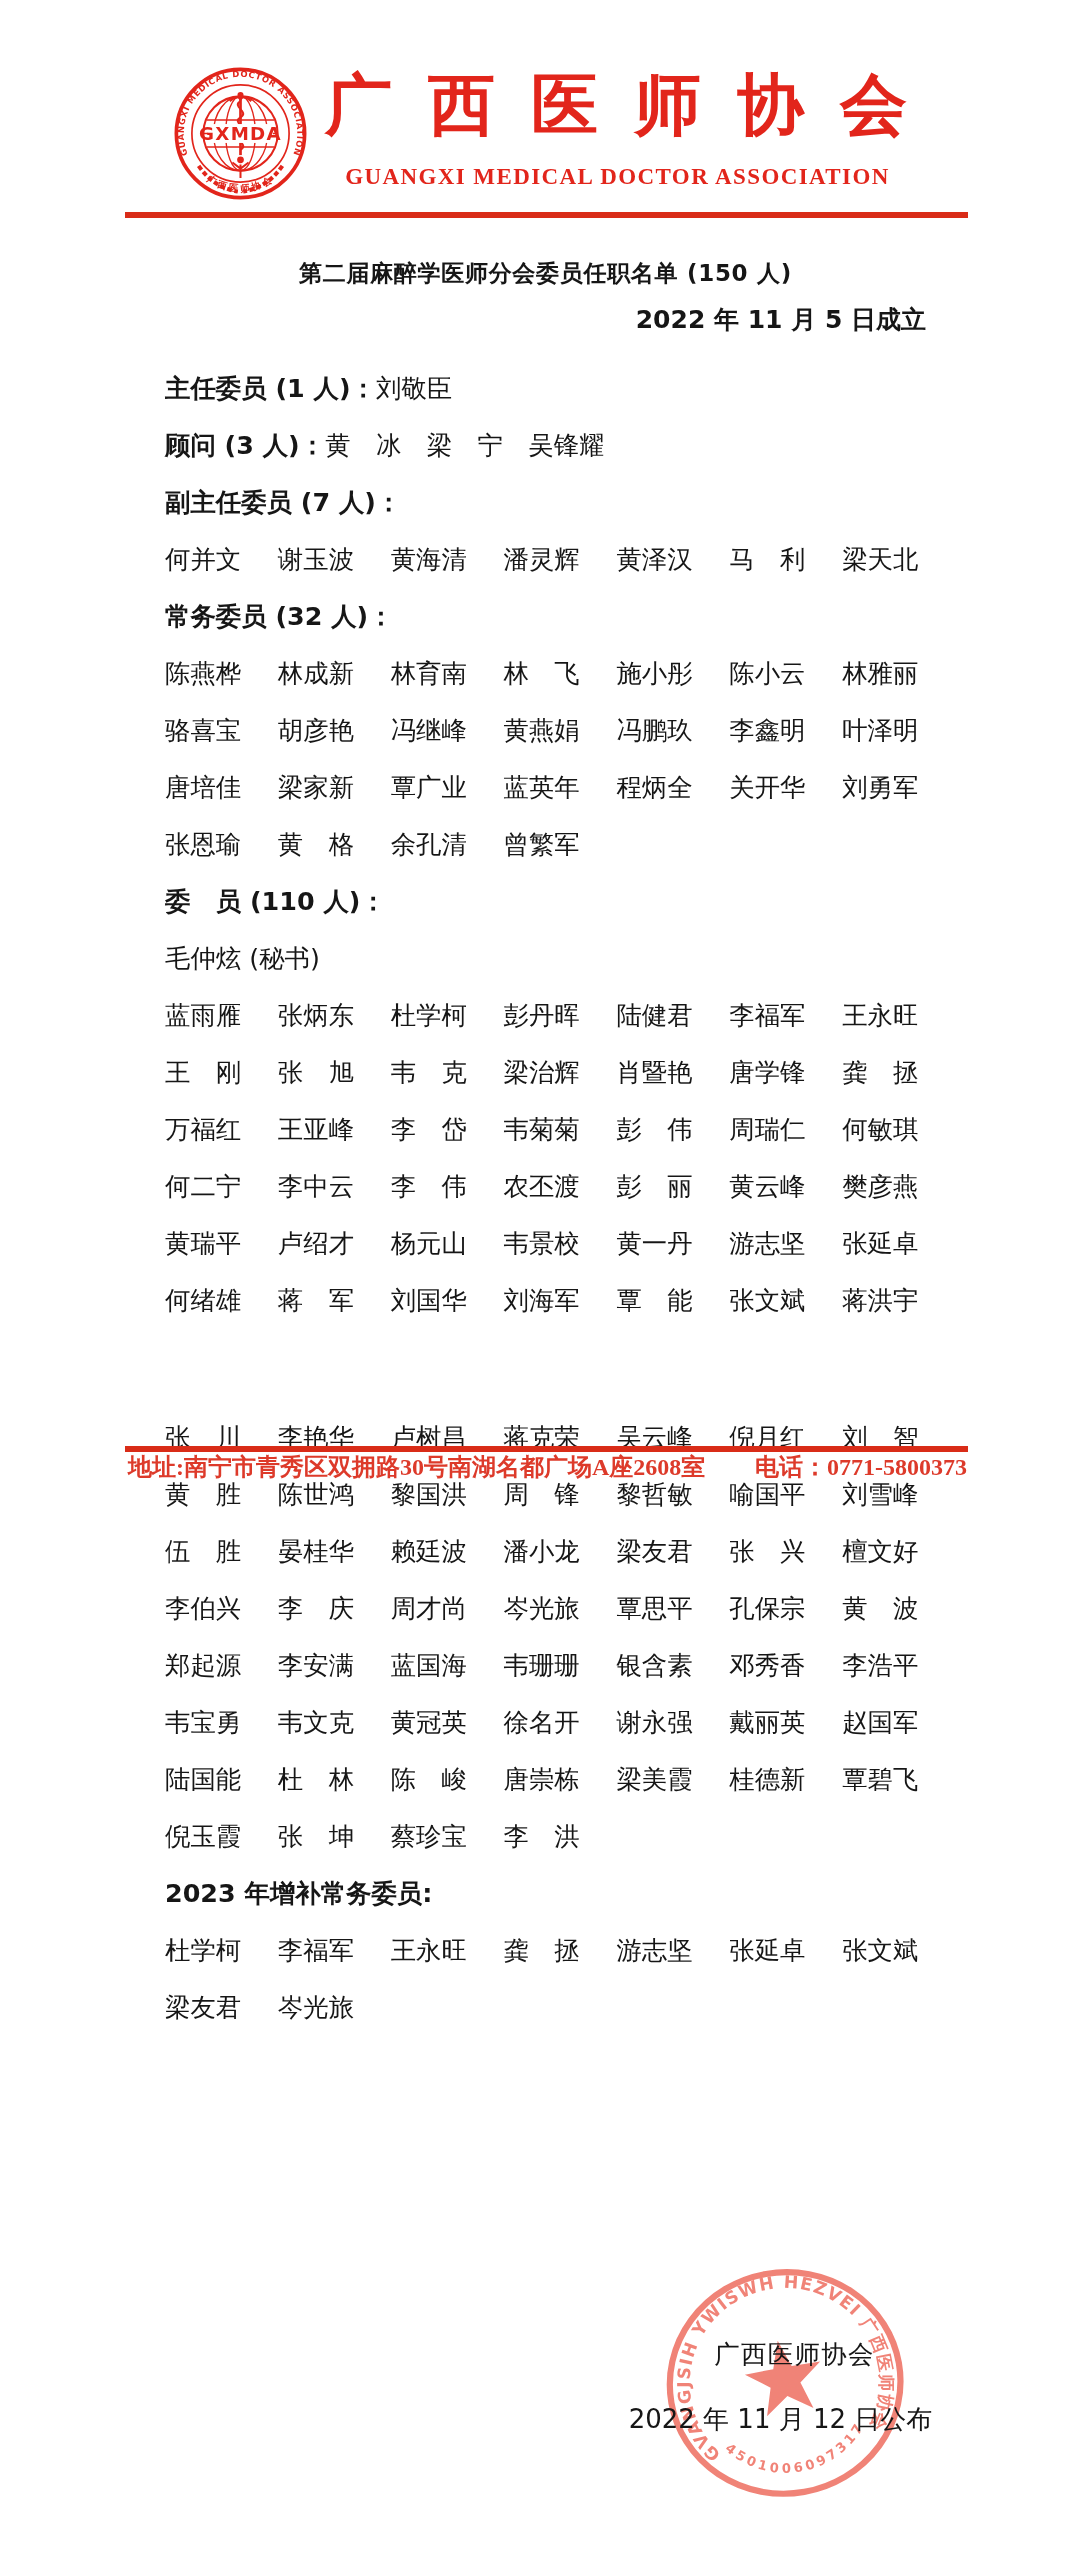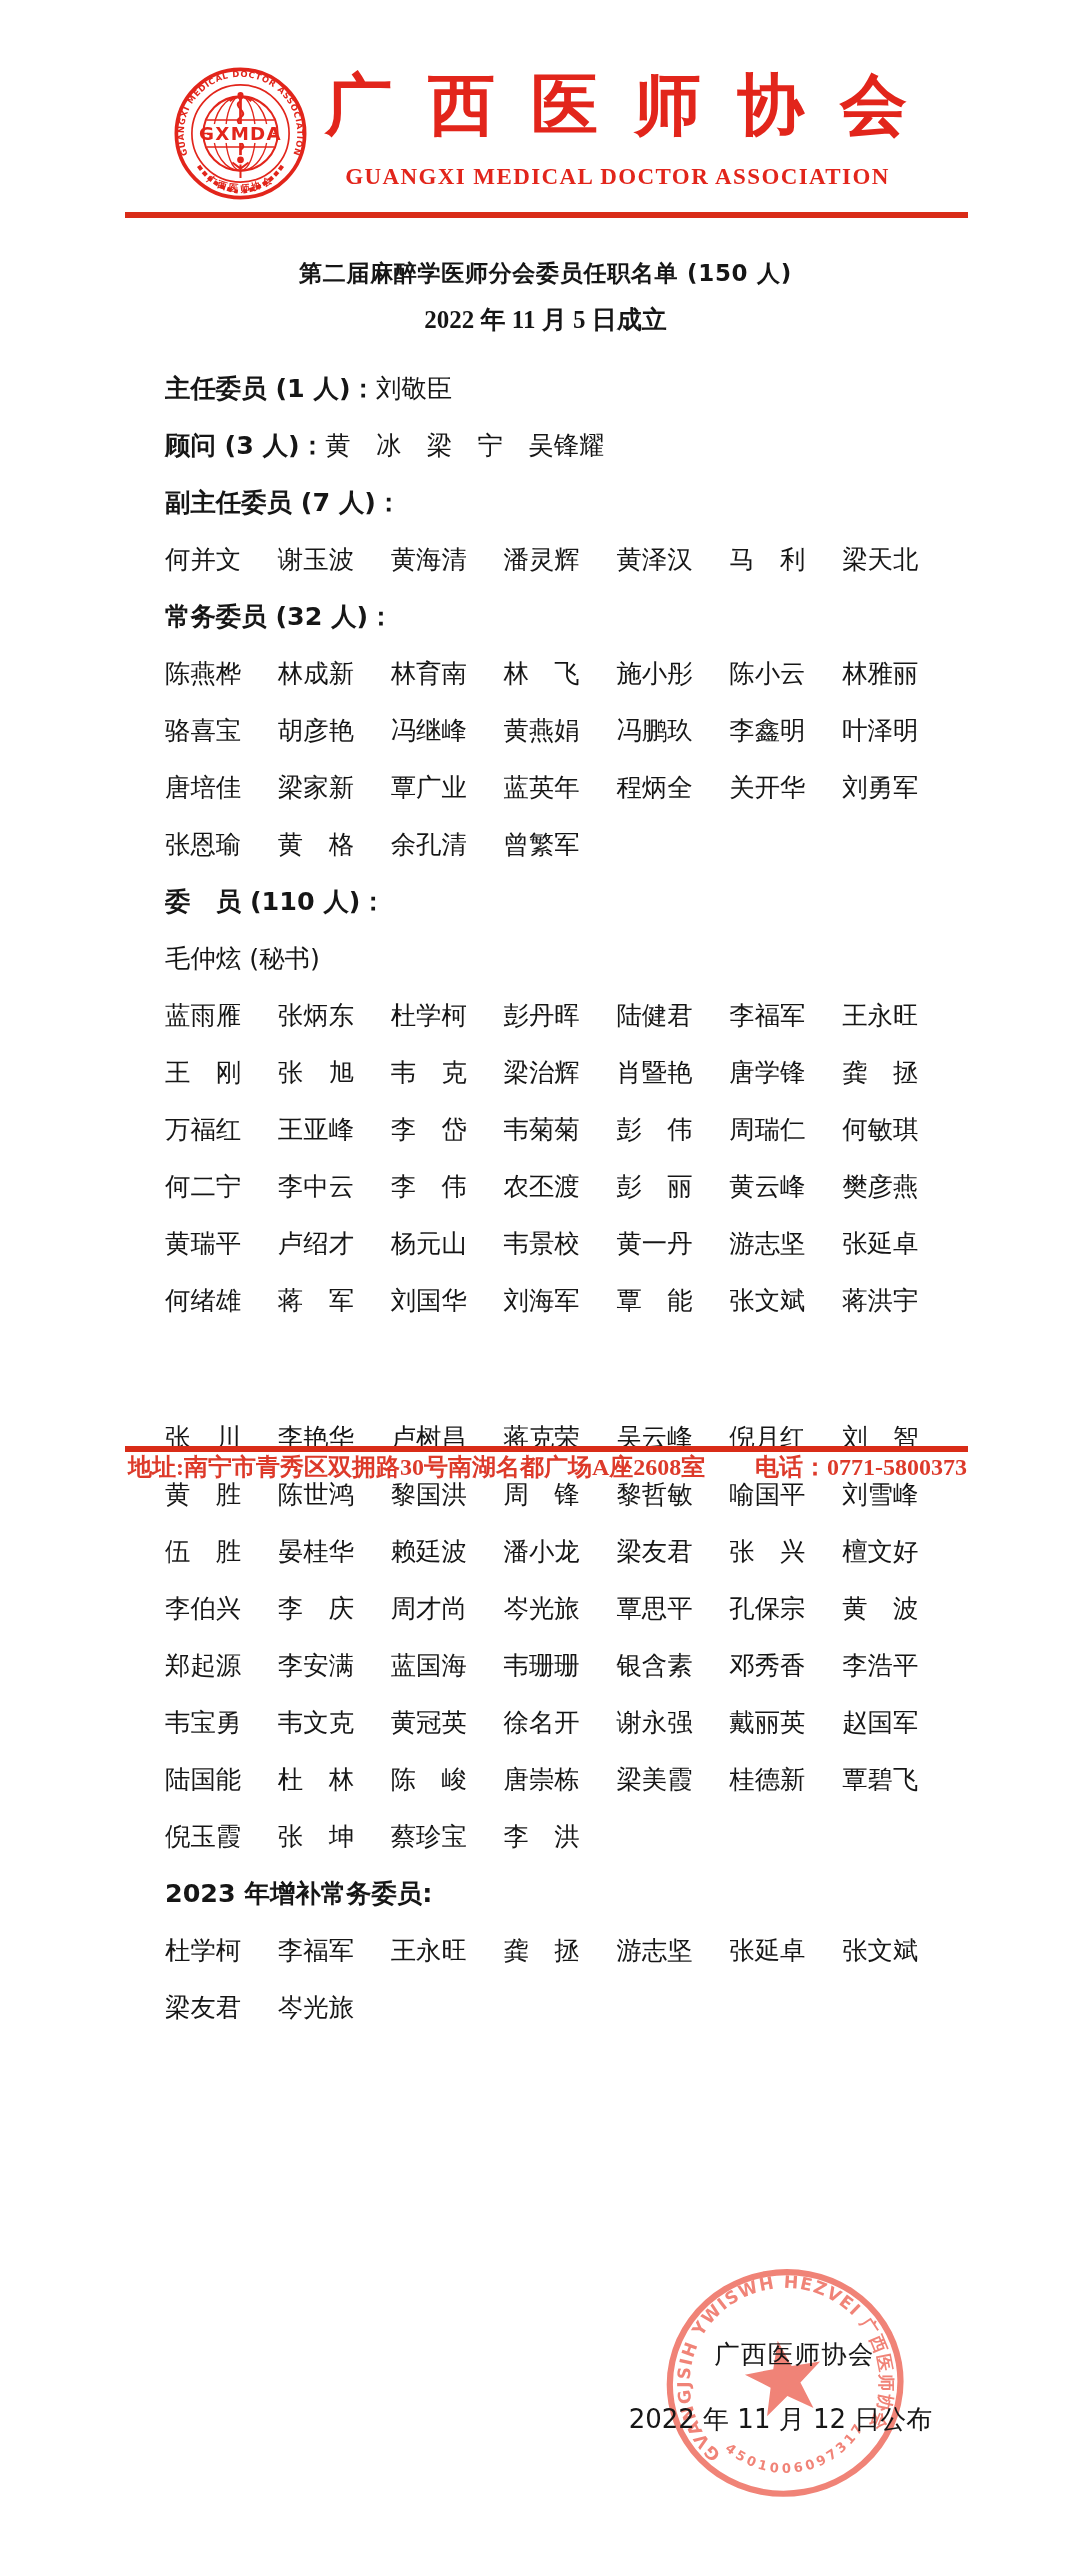--- a/index.html
+++ b/index.html
@@ -25,21 +25,21 @@
   
   .notice{
     position:absolute;left:128px;top:1454px;width:839px;
     display:flex;justify-content:space-between;align-items:flex-start;
     font-family:"Liberation Serif","DejaVu Serif",serif;
     font-size:24px;font-weight:700;color:#dd3a2a;line-height:1.1;white-space:nowrap;
   }
   
   .main{position:absolute;left:165px;top:256px;width:761px;}
   .doc-title{font-size:23px;font-weight:700;text-align:center;line-height:34px;letter-spacing:0.7px;}
-  .doc-date{font-size:25px;font-weight:700;text-align:center;line-height:30px;margin-top:15px;margin-bottom:40px;font-family:Liberation Serif, serif;}
+  .doc-date{font-size:25px;font-weight:700;text-align:right;line-height:30px;margin-top:15px;margin-bottom:40px;}
   .line{font-size:25.4px;line-height:26px;margin-bottom:31px;white-space:nowrap;}
   .lbl{font-weight:700;}
   .line.row{display:grid;grid-template-columns:repeat(7,1fr);white-space:normal;gap:29px;}
   .iname{margin-right:25.4px;}
   .pagebreak{height:80px;}
   
   .footer-org{position:absolute;left:681px;top:2341px;width:227px;text-align:center;
     font-size:25.4px;letter-spacing:1.4px;line-height:1.1;}
   .footer-date{position:absolute;left:619px;top:2405px;width:323px;text-align:center;
     font-size:26px;line-height:1.1;}

